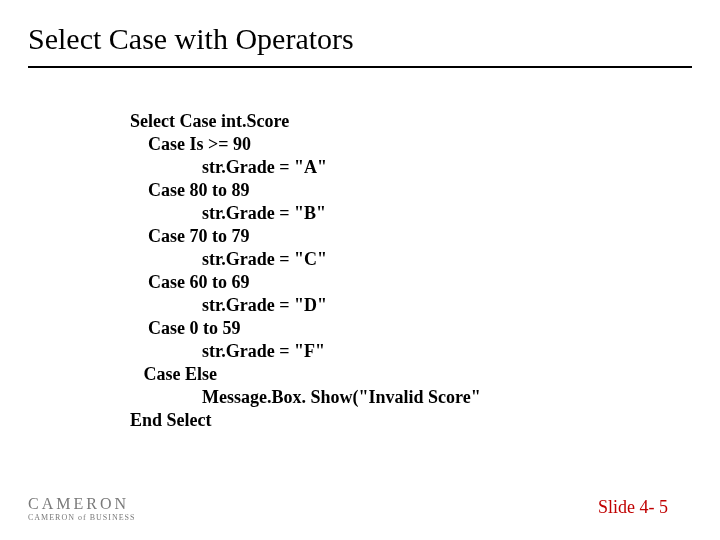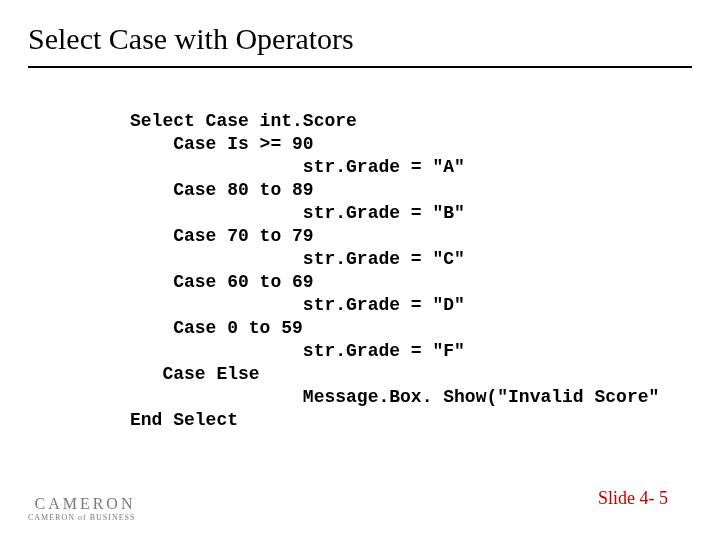--- a/index.html
+++ b/index.html
@@ -30,49 +30,48 @@
     left: 28px;
     top: 66px;
     width: 664px;
     height: 0;
     border-top: 2px solid #000;
   }
   .code {
     position: absolute;
     left: 130px;
     top: 110px;
-    font-family: Liberation Mono, monospace;
+    font-family: Liberation Serif, serif;
     font-weight: bold;
     font-size: 18px;
     line-height: 23px;
     white-space: pre;
   }
   .logo {
     position: absolute;
     left: 28px;
     bottom: 18px;
     font-family: "Times New Roman", Times, serif;
     color: #7a7a7a;
     line-height: 1;
   }
   .logo .big {
     font-size: 16px;
     letter-spacing: 3px;
     font-weight: 400;
-    text-align: right;
   }
   .logo .small {
     font-size: 8px;
     letter-spacing: 1px;
     margin-top: 2px;
   }
   .footer {
     position: absolute;
     right: 28px;
-    bottom: 31px;
+    bottom: 22px;
     font-size: 18px;
     color: #c00000;
     font-family: "Times New Roman", Times, serif;
   }
 </style>
 </head>
 <body>
 
 <div class="slide">
 

